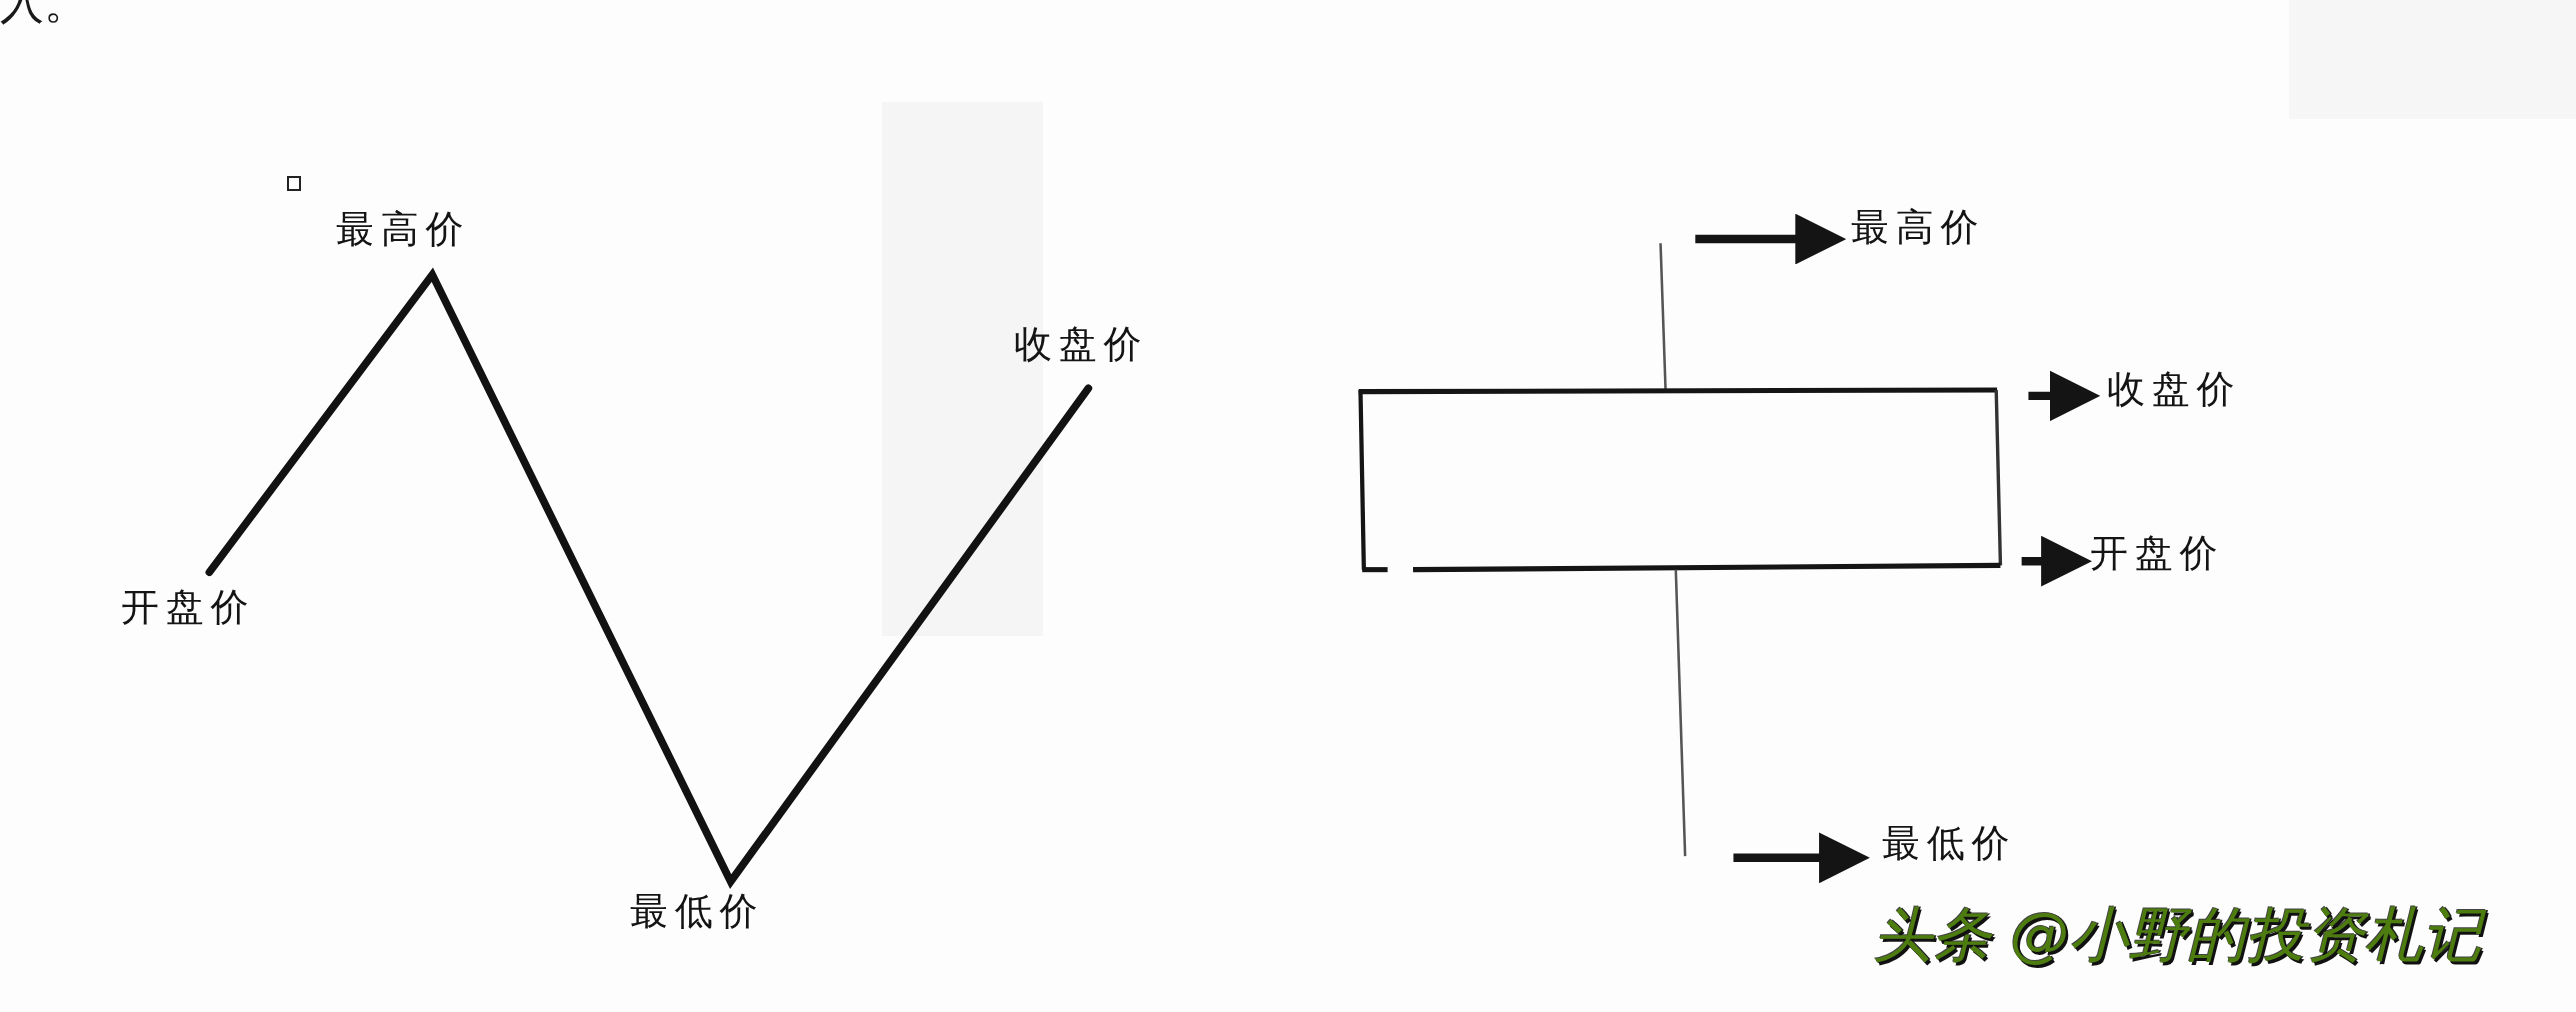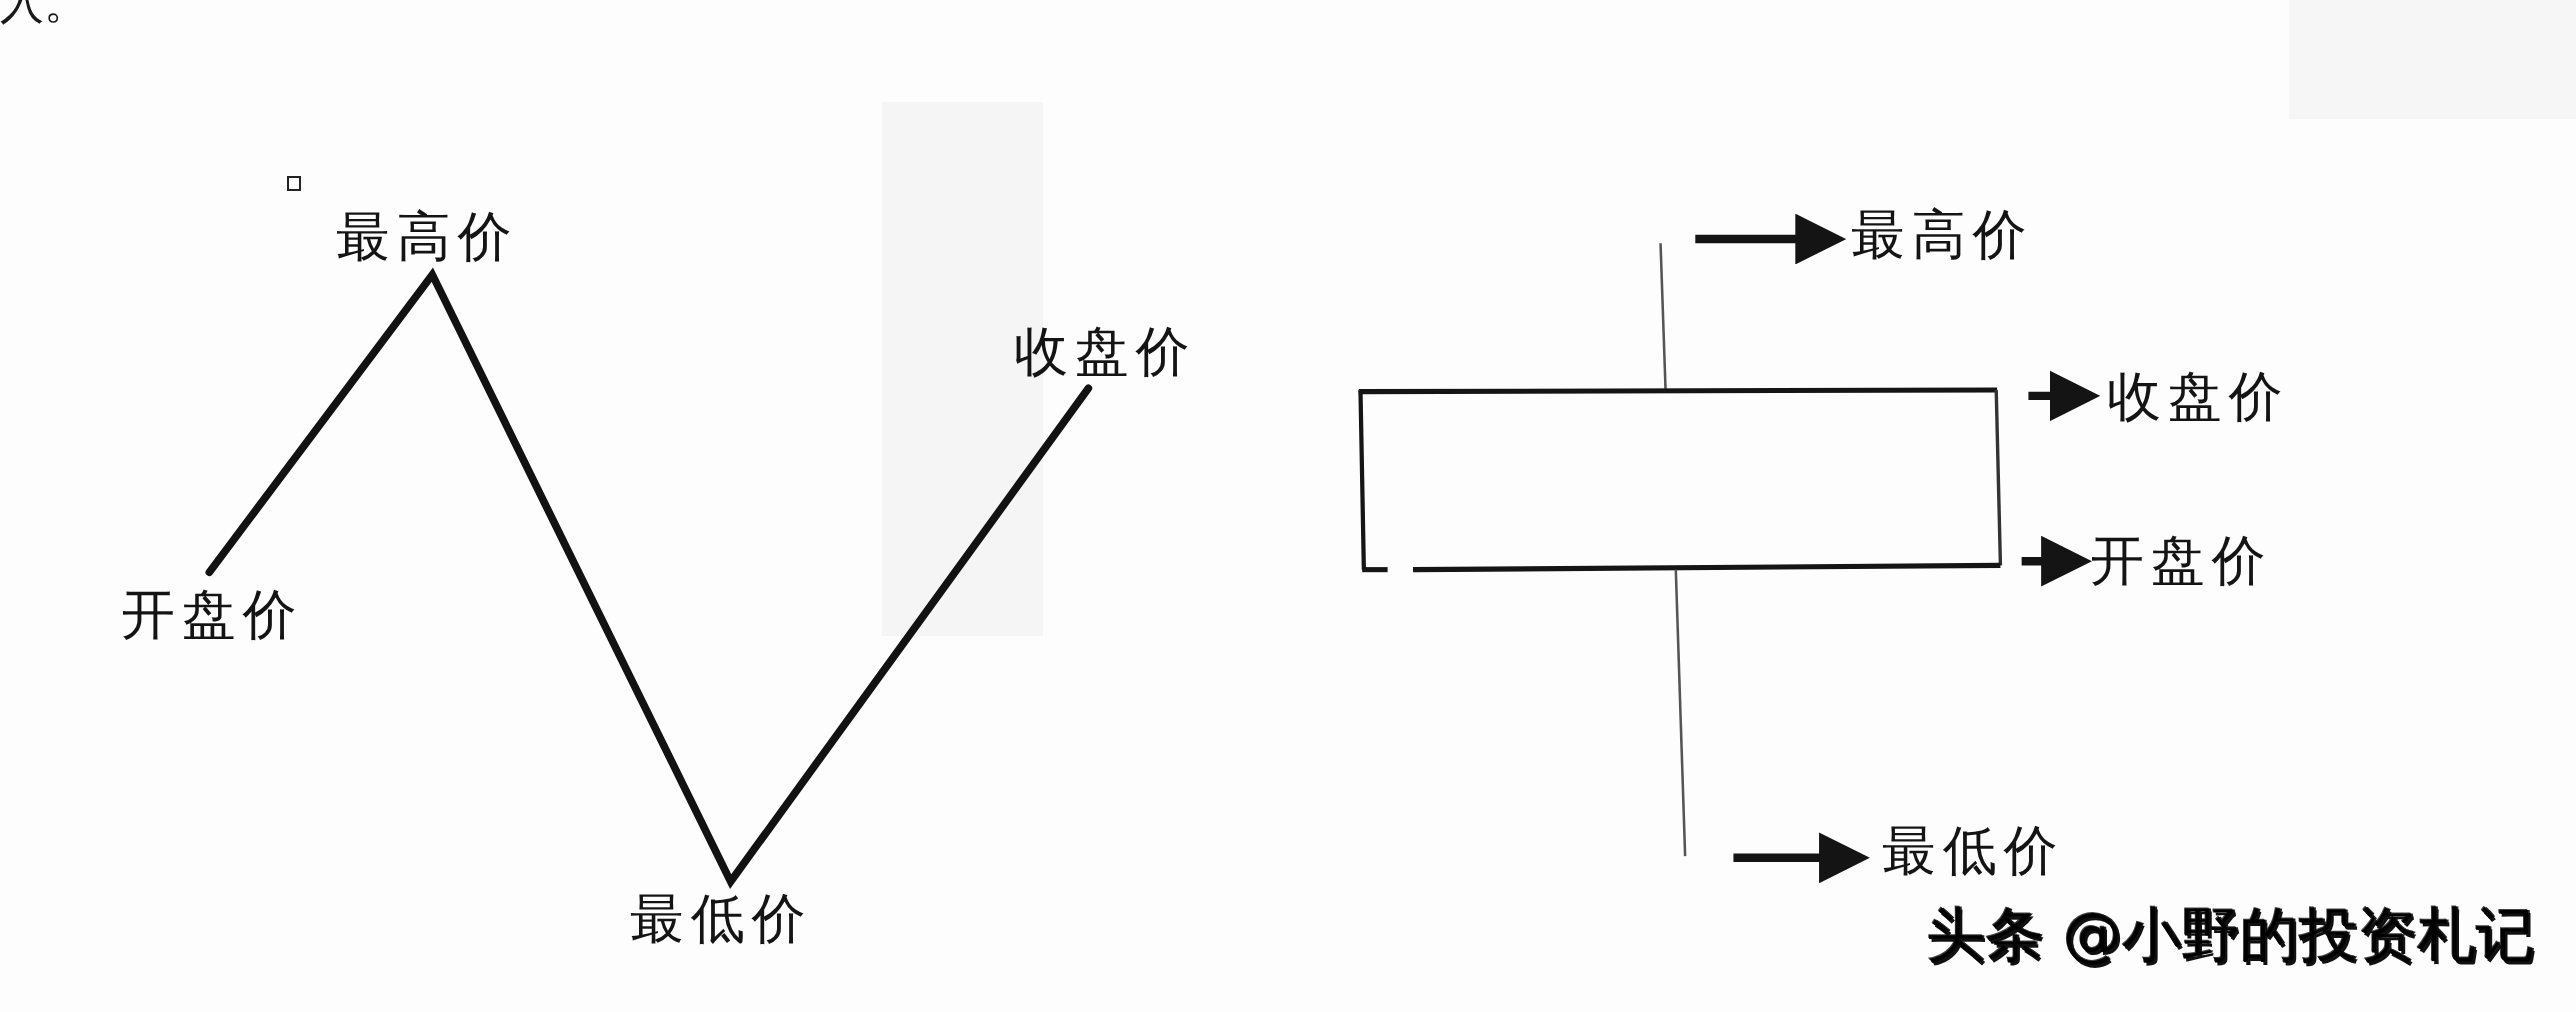--- a/index.html
+++ b/index.html
@@ -2,28 +2,28 @@
 <html style="font-size:13.6px"><head>
 <meta charset="utf-8">
 <style>
   html, body { margin: 0; padding: 0; background: #fdfdfd; }
   body { width: 2576px; height: 1013px; position: relative; overflow: hidden;
          font-family: "DejaVu Sans", "Liberation Sans", sans-serif; color: #151515; }
   .patch { position: absolute; background: #f1f1f1; opacity: 0.75; }
   .patch-mid { left: 882px; top: 102px; width: 161px; height: 534px; }
   .patch-tr { left: 2289px; top: 0; width: 287px; height: 119px; background: #f3f3f3; }
   svg.canvas { position: absolute; left: 0; top: 0; }
-  .label { position: absolute; font-size: 54px; line-height: 1; letter-spacing: 6.8px;
+  .label { position: absolute; font-size: 38px; line-height: 1; letter-spacing: 6.8px;
            white-space: nowrap; color: #141414; }
   .corner { position: absolute; left: 0; top: -18.6px; font-size: 44px; line-height: 1; color: #1a1a1a; }
   .small-square { position: absolute; left: 287px; top: 176px; width: 13.6px; height: 15.3px;
                   border: 2.5px solid #222; box-sizing: border-box; }
-  .watermark { position: absolute; left: 1926px; top: 905px; font-size: 59px; line-height: 1;
-               color: #000000; white-space: nowrap;
-               text-shadow: 2.5px 2.5px 0 #111, -0.8px -0.8px 0 #444, 1.7px 0 0 #222; }
+  .watermark { position: absolute; left: 1873px; top: 905px; font-size: 59px; line-height: 1;
+               color: #4d7c0f; white-space: nowrap;
+               text-shadow: 2.5px 2.5px 0 #111, -0.8px -0.8px 0 #444, 1.7px 0 0 #222; font-style: italic; }
 </style>
 </head>
 <body>
 
 <div class="patch patch-mid"></div>
 <div class="patch patch-tr"></div>
 
 <div class="corner">入。</div>
 <div class="small-square"></div>
 

